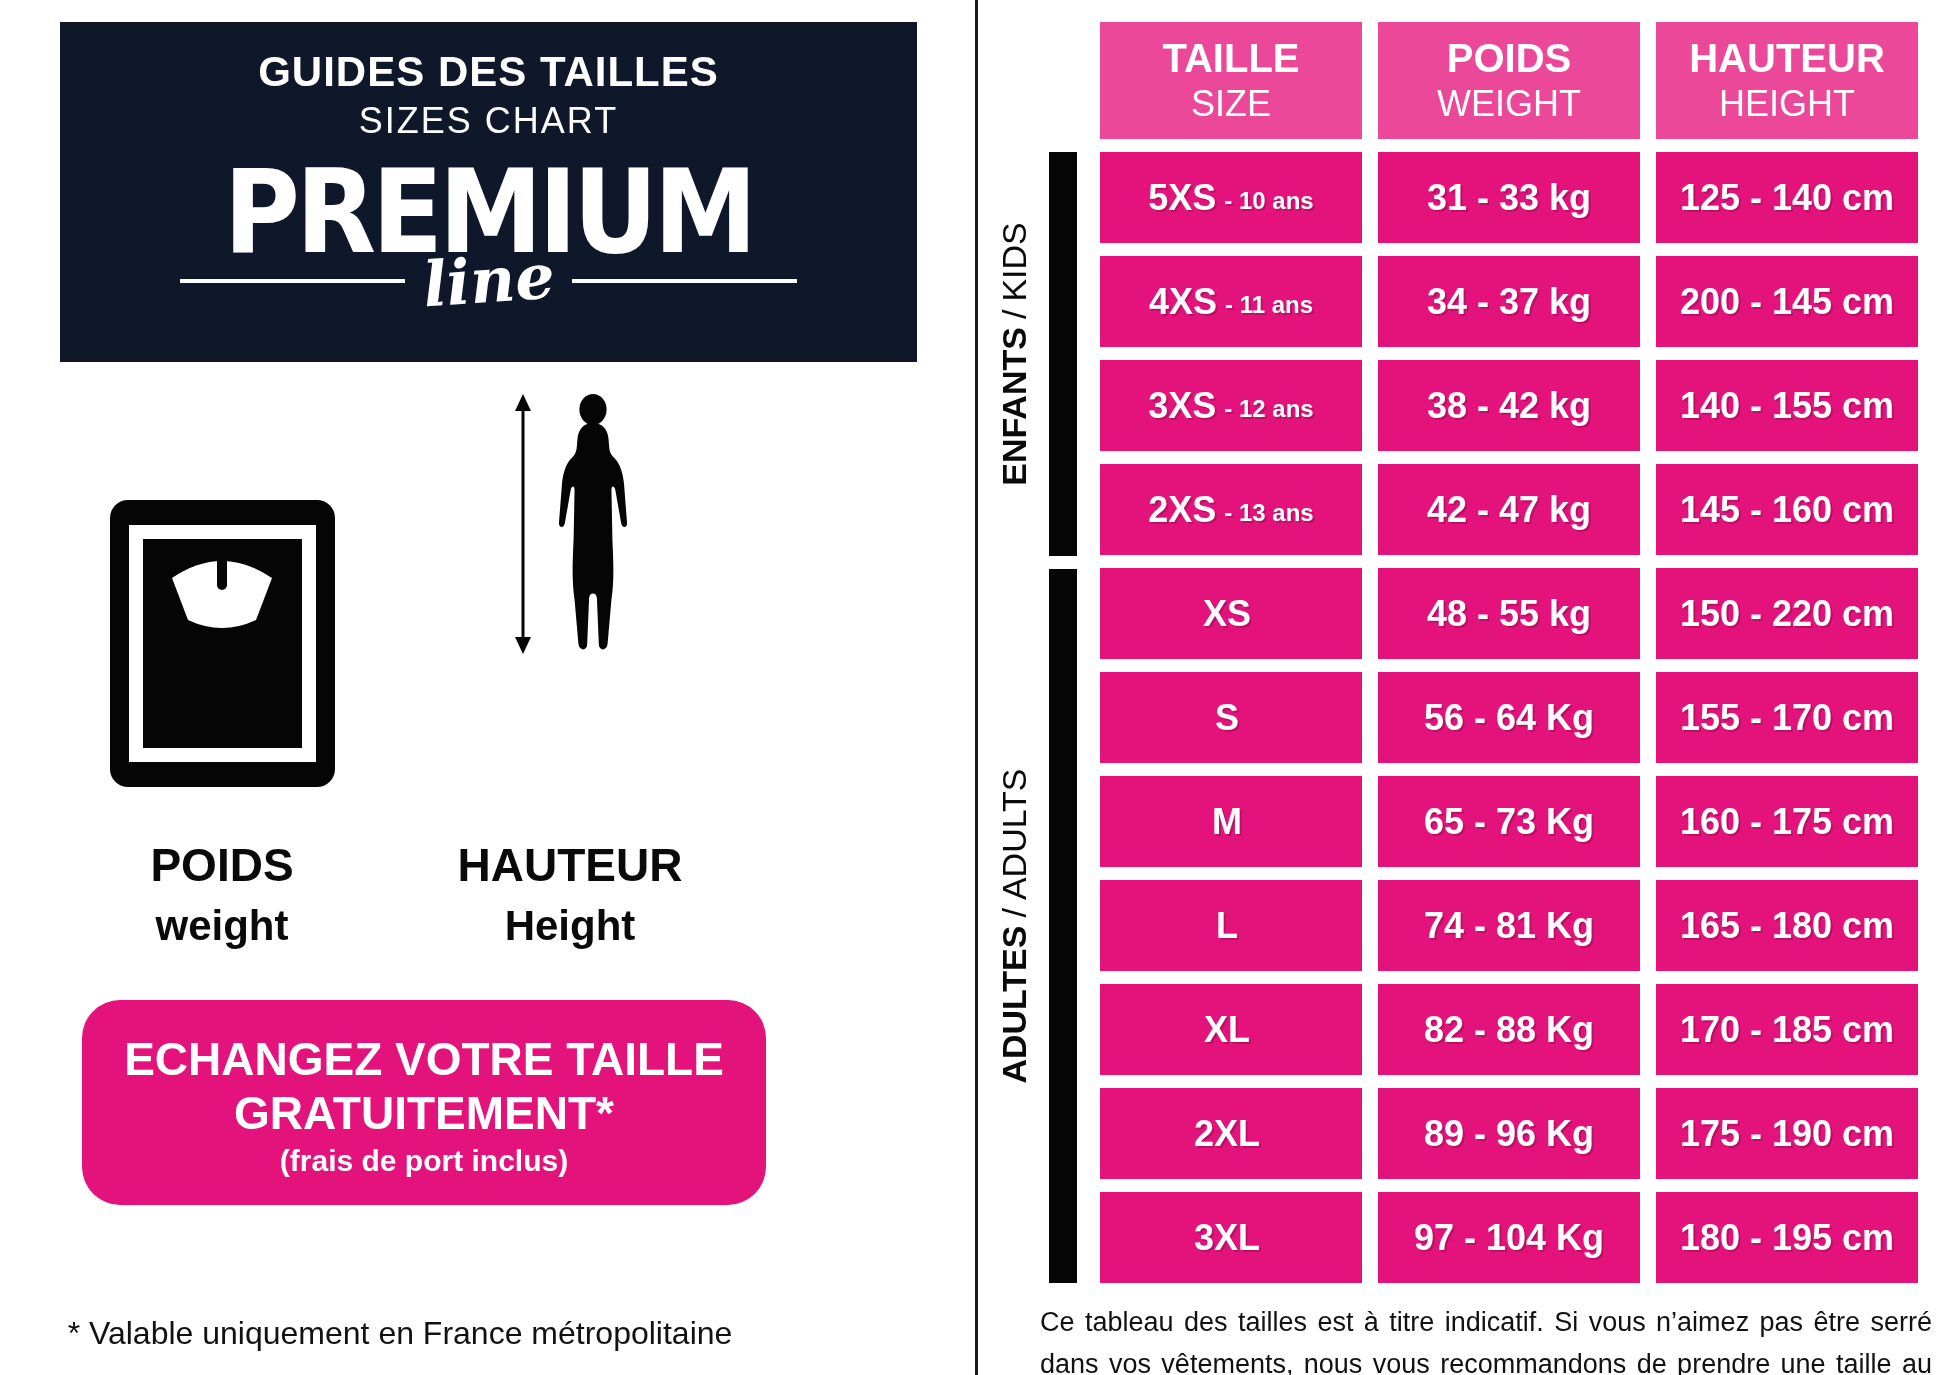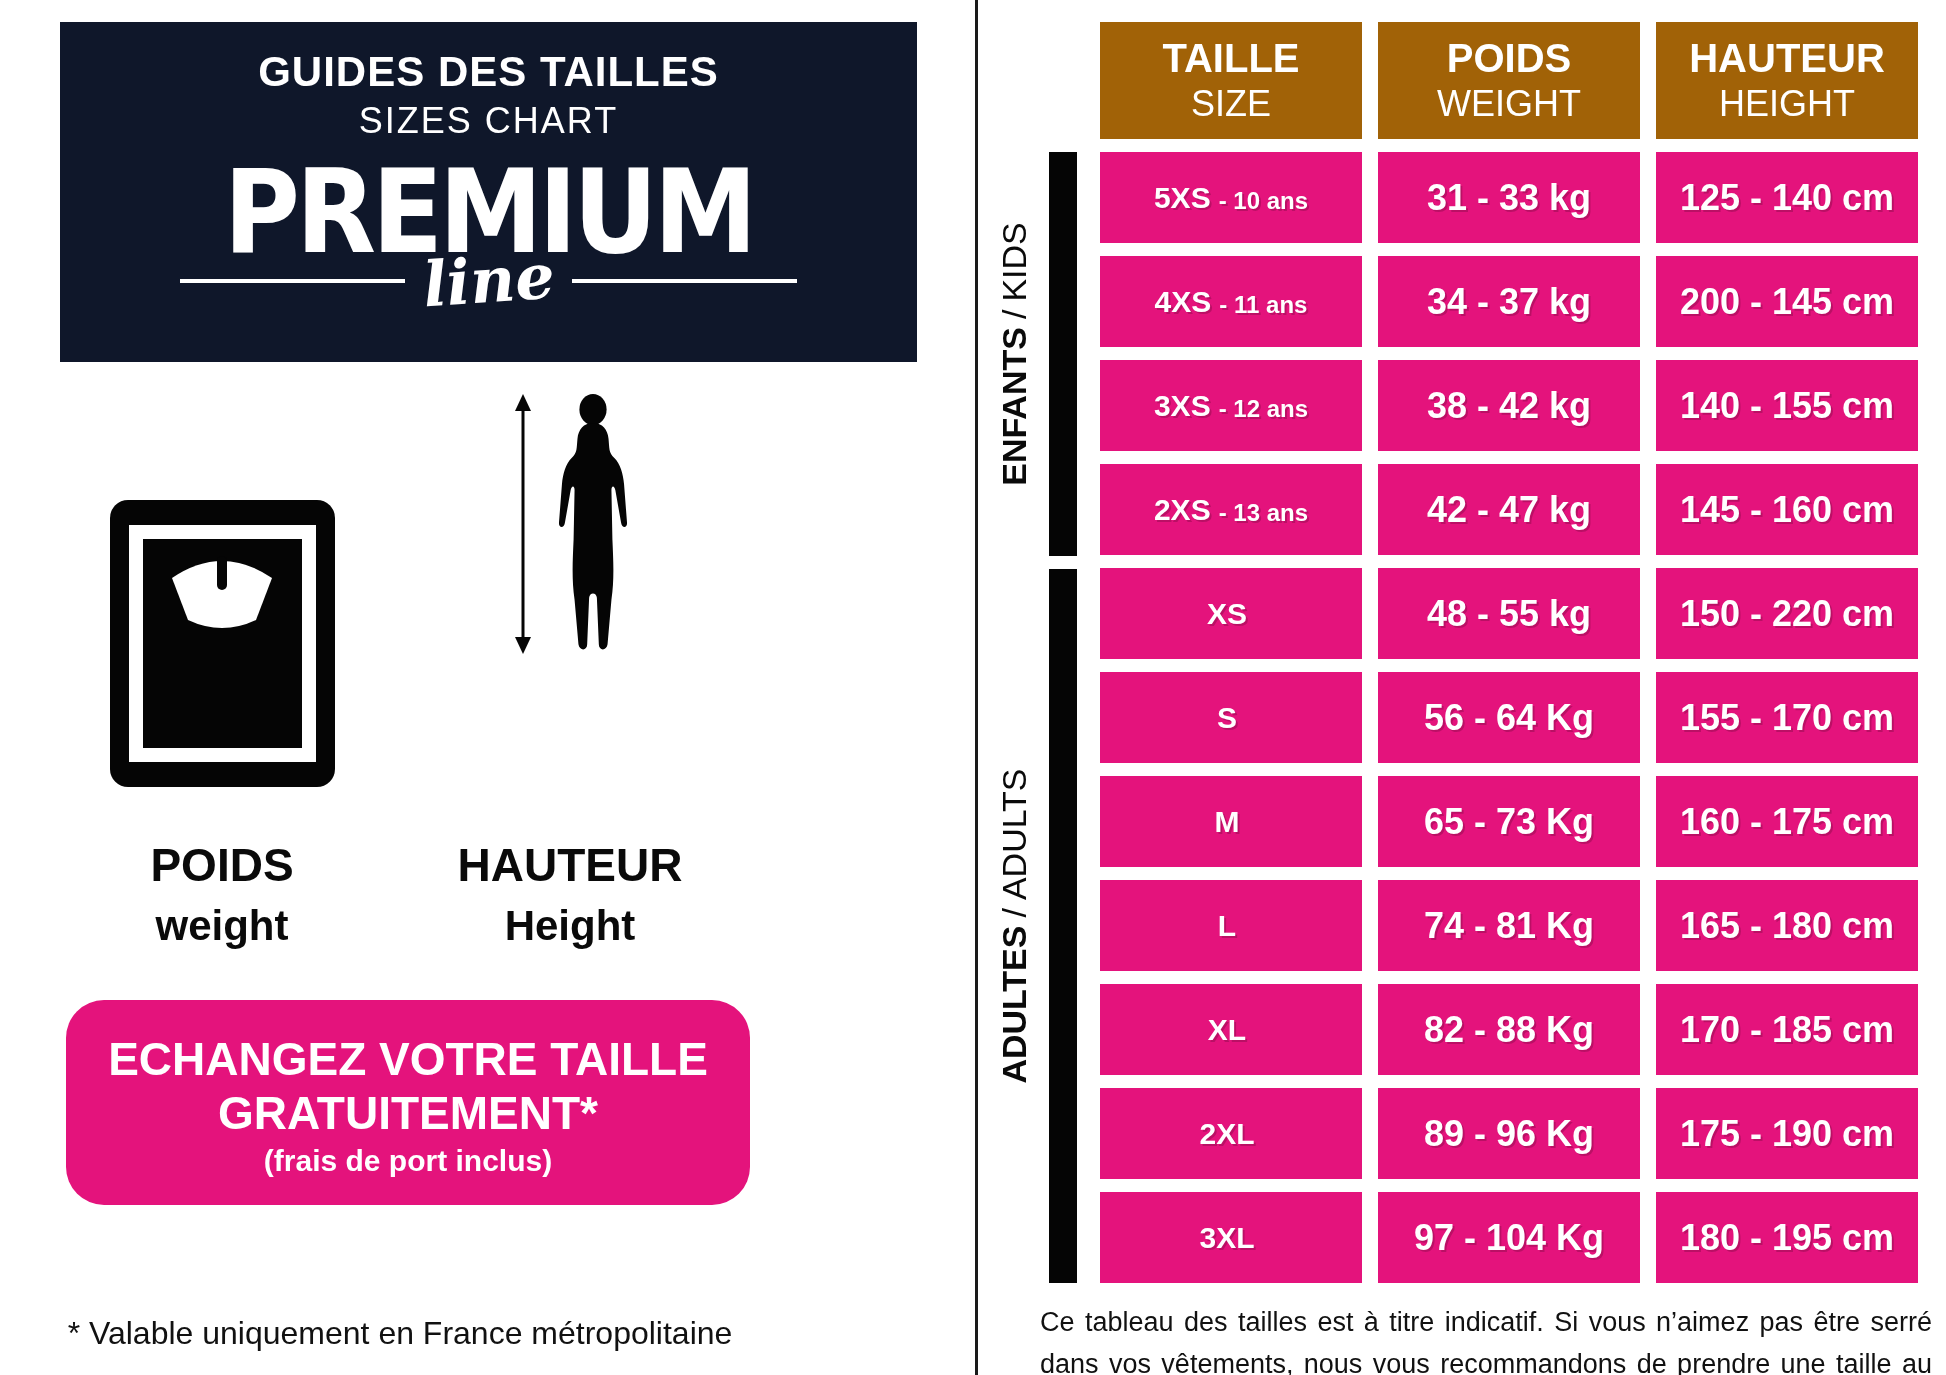--- a/index.html
+++ b/index.html
@@ -31,50 +31,50 @@
   .figure-group{position:absolute;left:512px;top:394px;width:150px;height:266px;}
   .figure-group svg{position:absolute;top:0;}
   .arrow-svg{left:0;}
   .person-svg{left:26px;}
   .metric-label{position:absolute;text-align:center;width:300px;color:#0a0a0a;}
   .metric-label .fr{font-size:46px;font-weight:bold;letter-spacing:0;}
   .metric-label .en{font-size:42px;font-weight:bold;margin-top:10px;}
   #weight-label{left:72px;top:838px;}
   #height-label{left:420px;top:838px;}
   .pink-banner{
-    position:absolute;left:66px;top:1000px;width:684px;height:205px;
+    position:absolute;left:82px;top:1000px;width:684px;height:205px;
     background:#e4137c;border-radius:38px;color:#fff;text-align:center;
   }
   .pink-banner .b1{font-size:46px;font-weight:bold;margin-top:32px;}
   .pink-banner .b2{font-size:46px;font-weight:bold;}
   .pink-banner .b3{font-size:30px;font-weight:bold;margin-top:4px;}
   .footnote{
     position:absolute;left:60px;top:1315px;width:680px;text-align:center;
     font-size:32px;color:#111;
   }
   
   .divider{position:absolute;left:975px;top:0;width:3px;height:1375px;background:#1a1a1a;}
   
   .size-table{
     position:absolute;left:1100px;top:22px;
     display:grid;grid-template-columns:262px 262px 262px;
     grid-template-rows:117px repeat(11,91px);
     column-gap:16px;row-gap:13px;
   }
   .th{
-    background:#a16207;color:#fff;text-align:center;
+    background:#ec4899;color:#fff;text-align:center;
     display:flex;flex-direction:column;justify-content:center;gap:2px;
   }
   .th .fr{font-size:40px;font-weight:bold;}
   .th .en{font-size:36px;font-weight:normal;}
   .td{
     background:#e4137c;color:#fff;display:flex;align-items:center;justify-content:center;
     font-weight:bold;font-size:36px;text-shadow:2px 2px 0 rgba(0,0,0,0.18);
   }
-  .td .size{font-size:30px;text-align:right;}
+  .td .size{font-size:36px;text-align:right;}
   .td .age{font-size:24px;margin-left:8px;position:relative;top:3px;}
   .trow{display:contents;}
   .group-bar{position:absolute;left:1049px;width:28px;background:#050505;}
   #kids-bar{top:152px;height:404px;}
   #adults-bar{top:569px;height:714px;}
   .group-label{
     position:absolute;white-space:nowrap;color:#0a0a0a;font-size:34px;
     transform:translate(-50%,-50%) rotate(-90deg);
   }
   .group-label .fr{font-weight:bold;}

